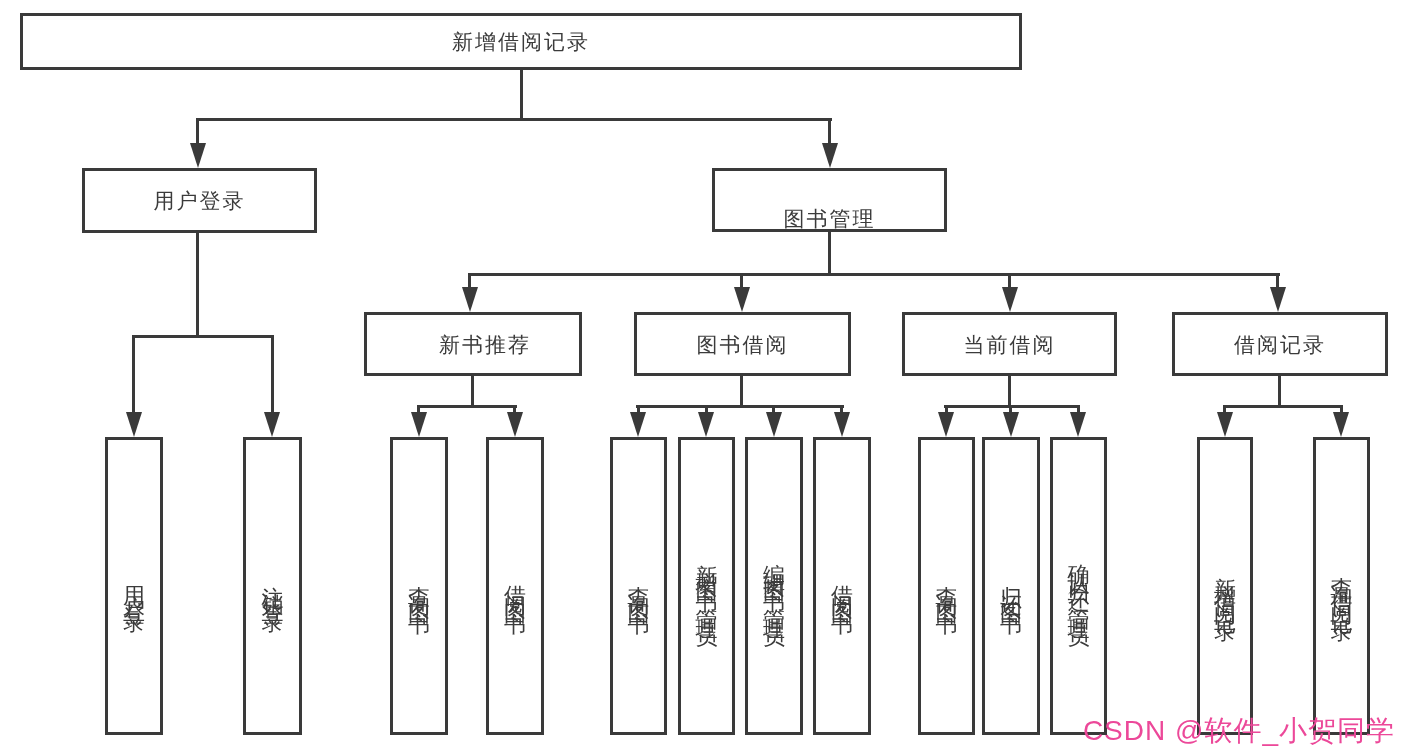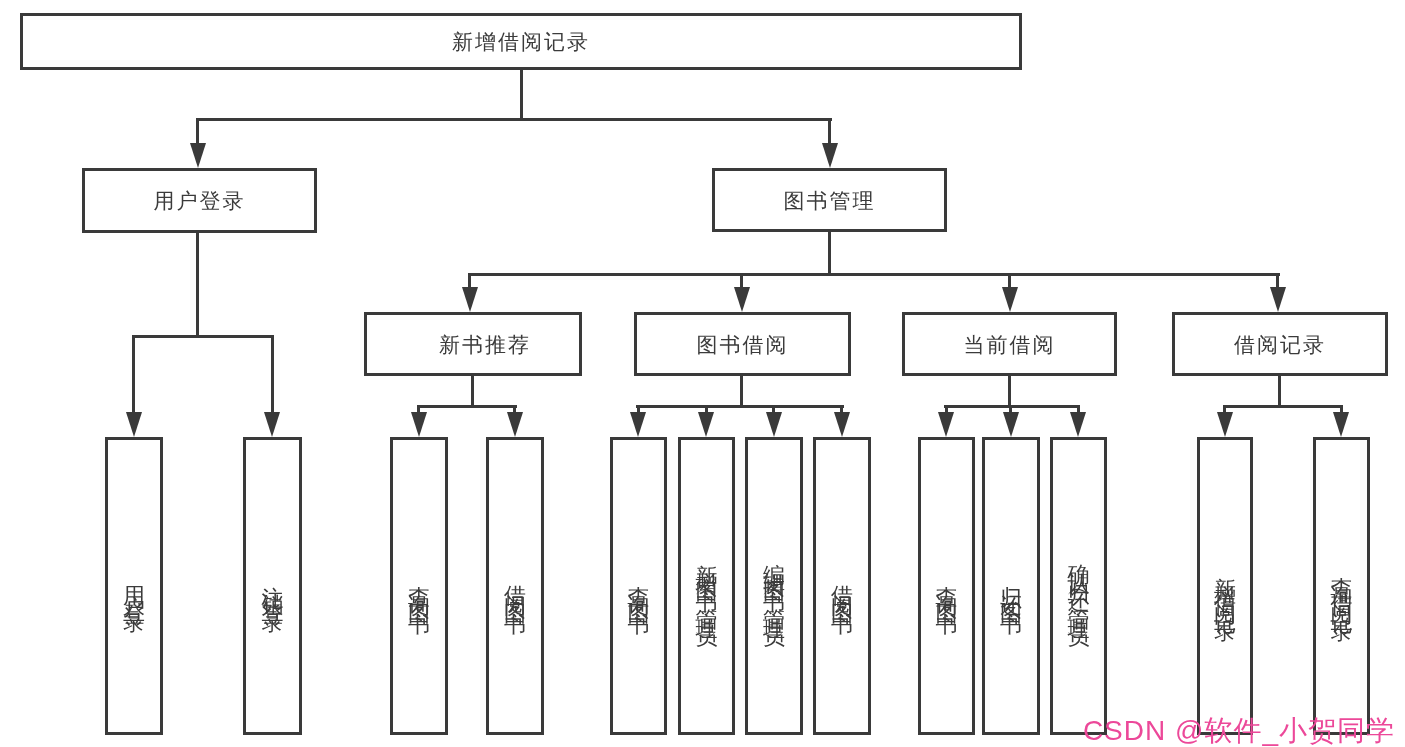--- a/index.html
+++ b/index.html
@@ -93,21 +93,21 @@
   <div class="vl" style="left:1340px;top:405px;height:7px;"></div>
   <div class="ar" style="left:1333px;top:412px;"></div>
 
   <div class="bx" style="left:20px;top:13px;width:1002px;height:57px;">
     <span>新增借阅记录</span>
   </div>
 
   <div class="bx" style="left:82px;top:168px;width:235px;height:65px;">
     <span>用户登录</span>
   </div>
-  <div class="bx" style="left:712px;top:168px;width:235px;height:64px;">
+  <div class="bx" style="left:712px;top:168px;width:235px;height:64px;align-items:flex-end;">
     <span>图书管理</span>
   </div>
 
   <div class="bx" style="left:364px;top:312px;width:218px;height:64px;padding-left:24px;">
     <span>新书推荐</span>
   </div>
   <div class="bx" style="left:902px;top:312px;width:215px;height:64px;">
     <span>当前借阅</span>
   </div>
   <div class="bx" style="left:634px;top:312px;width:217px;height:64px;">

